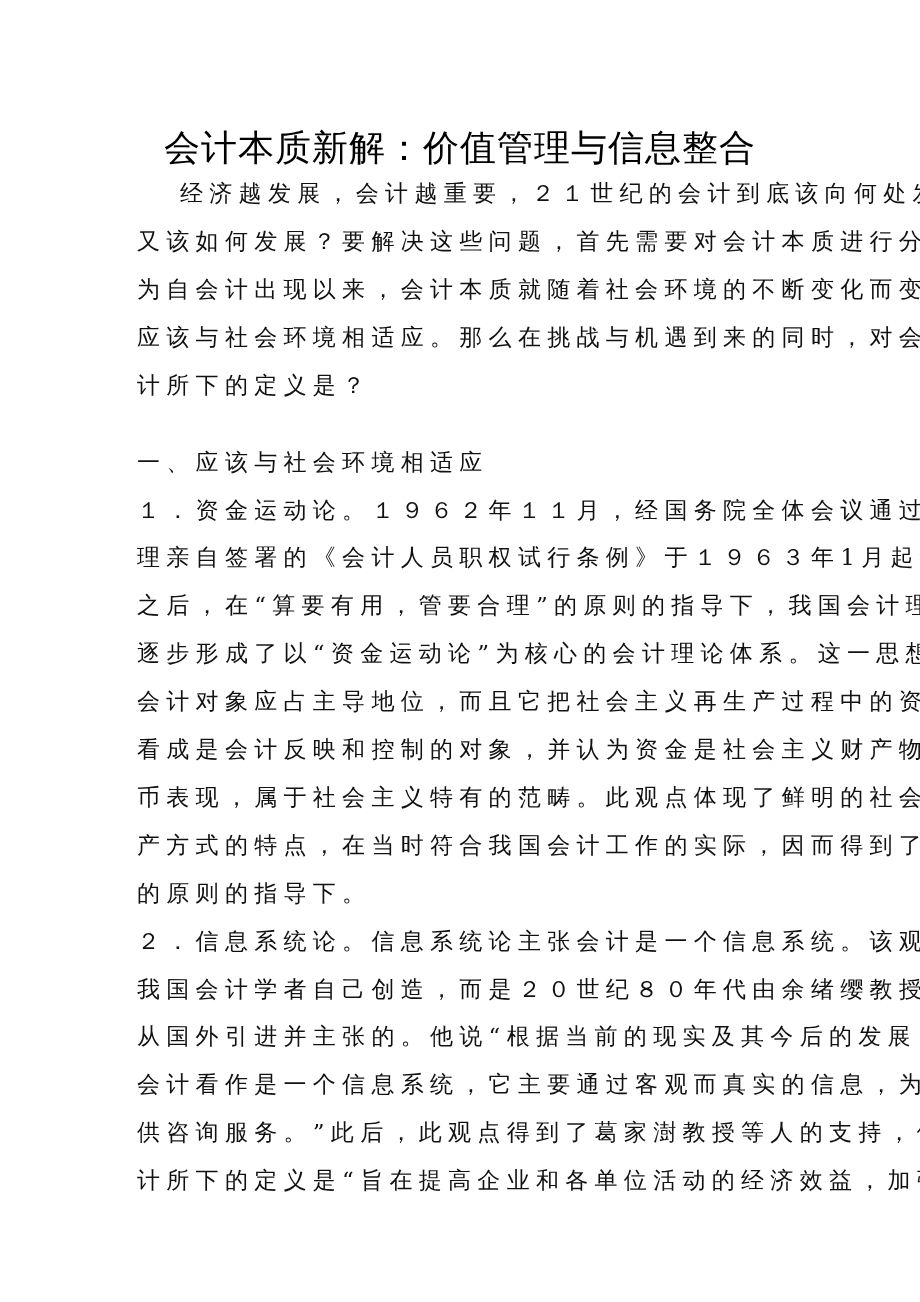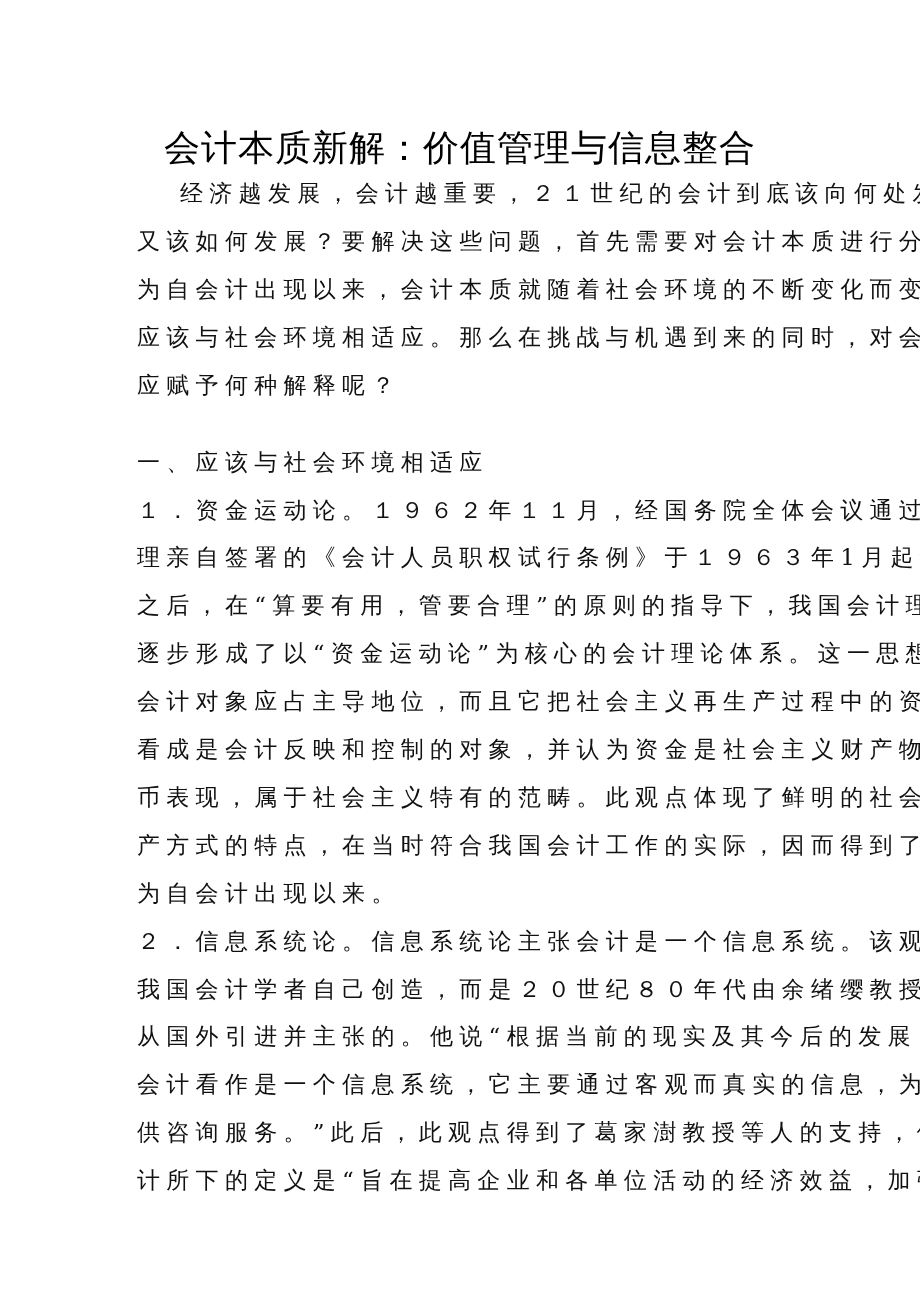--- a/index.html
+++ b/index.html
@@ -16,33 +16,33 @@
 </head>
 <body>
 
 <div class="page">
   <div class="title">会计本质新解：价值管理与信息整合</div>
 
   <div class="line indent" style="top:157px">经济越发展，会计越重要，２１世纪的会计到底该向何处发展？</div>
   <div class="line" style="top:205px">又该如何发展？要解决这些问题，首先需要对会计本质进行分析，因</div>
   <div class="line" style="top:253px">为自会计出现以来，会计本质就随着社会环境的不断变化而变化，它</div>
   <div class="line" style="top:301px">应该与社会环境相适应。那么在挑战与机遇到来的同时，对会计本质</div>
-  <div class="line" style="top:349px">应赋予何种解释呢？</div>
+  <div class="line" style="top:349px">计所下的定义是？</div>
 
   <div class="line" style="top:426px">一、应该与社会环境相适应</div>
 
   <div class="line" style="top:474px">１．资金运动论。１９６２年１１月，经国务院全体会议通过，周总</div>
   <div class="line" style="top:521px">理亲自签署的《会计人员职权试行条例》于１９６３年1月起试行。</div>
   <div class="line" style="top:569px">之后，在“算要有用，管要合理”的原则的指导下，我国会计理论界</div>
   <div class="line" style="top:617px">逐步形成了以“资金运动论”为核心的会计理论体系。这一思想认为</div>
   <div class="line" style="top:665px">会计对象应占主导地位，而且它把社会主义再生产过程中的资金运动</div>
   <div class="line" style="top:713px">看成是会计反映和控制的对象，并认为资金是社会主义财产物资的货</div>
   <div class="line" style="top:761px">币表现，属于社会主义特有的范畴。此观点体现了鲜明的社会主义生</div>
   <div class="line" style="top:809px">产方式的特点，在当时符合我国会计工作的实际，因而得到了我国会</div>
-  <div class="line" style="top:857px">为自会计出现以来。</div>
+  <div class="line" style="top:857px">的原则的指导下。</div>
 
   <div class="line" style="top:905px">２．信息系统论。信息系统论主张会计是一个信息系统。该观点并非</div>
   <div class="line" style="top:953px">我国会计学者自己创造，而是２０世纪８０年代由余绪缨教授第一个</div>
   <div class="line" style="top:1000px">从国外引进并主张的。他说“根据当前的现实及其今后的发展，应把</div>
   <div class="line" style="top:1048px">会计看作是一个信息系统，它主要通过客观而真实的信息，为管理提</div>
   <div class="line" style="top:1096px">供咨询服务。”此后，此观点得到了葛家澍教授等人的支持，他们给会</div>
   <div class="line" style="top:1144px">计所下的定义是“旨在提高企业和各单位活动的经济效益，加强经济</div>
 </div>
 
 </body></html>

